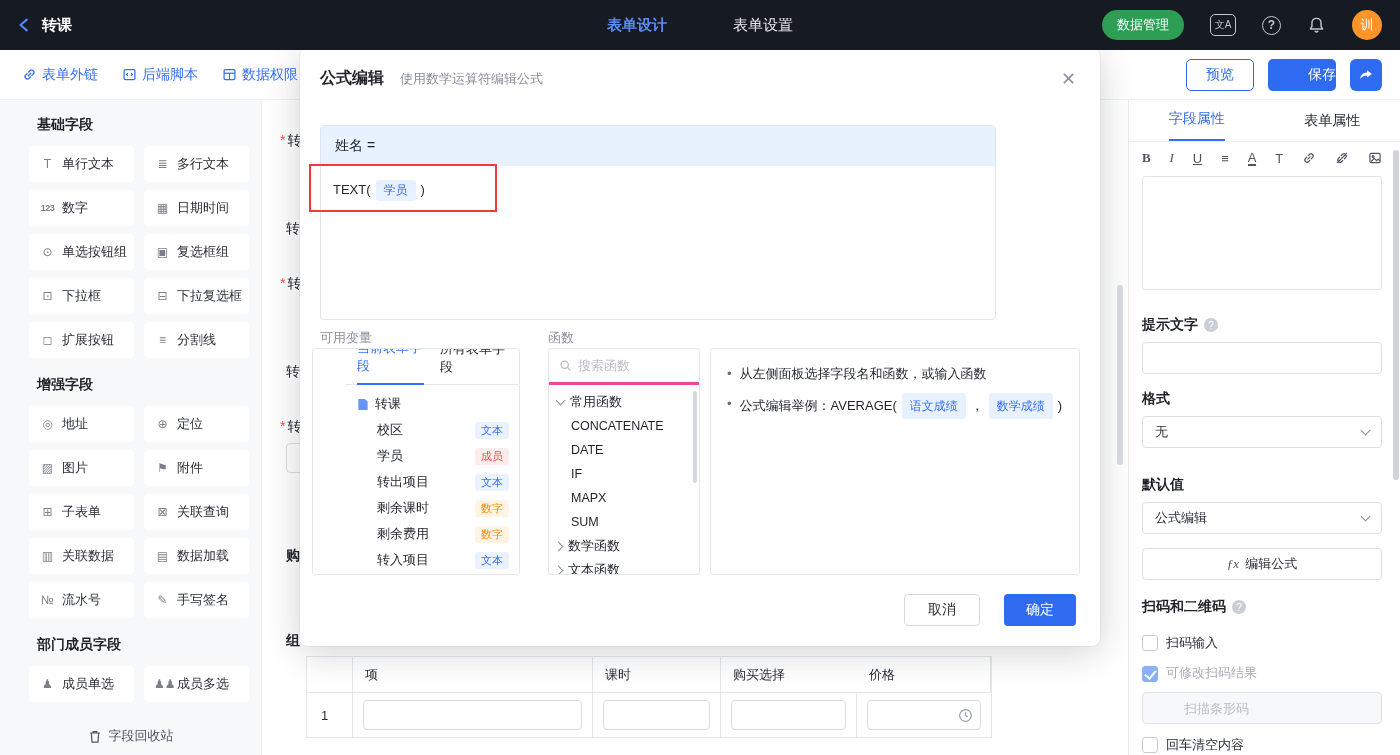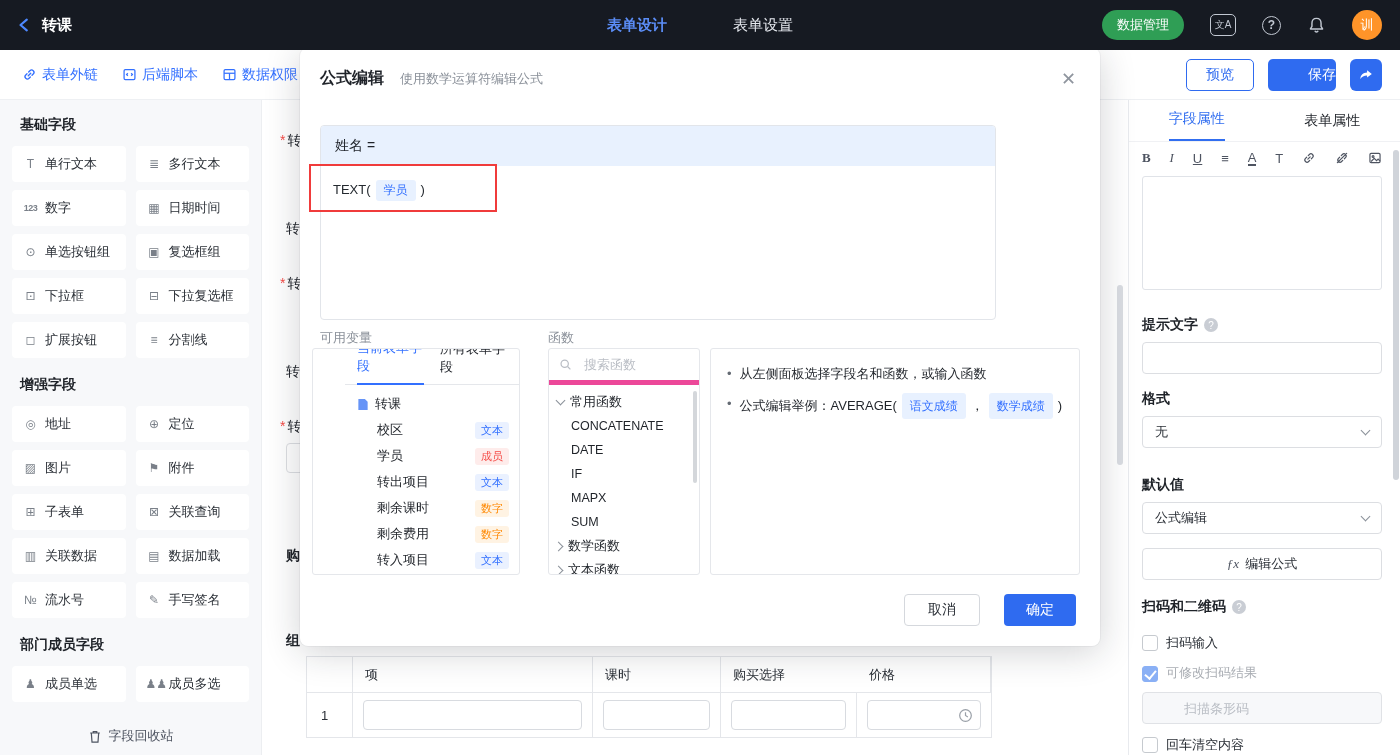--- a/index.html
+++ b/index.html
@@ -34,21 +34,21 @@
   .t-right { display:flex; align-items:center; gap:14px; padding-right:18px; }
   .btn-preview { width:68px; height:32px; border:1px solid #2f6bf0; background:#fff; color:#2f6bf0;
     font-size:14px; border-radius:5px; cursor:pointer; }
   .btn-save { width:68px; height:32px; border:none; background:#2f6bf0; color:#fff; font-size:14px;
     border-radius:5px; cursor:pointer;text-align:right; }
   .t-share { width:32px; height:32px; border-radius:6px; background:#2f6bf0; display:flex; align-items:center;
     justify-content:center; cursor:pointer; }
 
   
   .sidebar { position:absolute; left:0; top:100px; width:262px; height:655px; background:#f7f8fa;
-    border-right:1px solid #eceef1; z-index:5; }
+    border-right:1px solid #eceef1; z-index:5;padding-left:17px; }
   .s-title { font-size:14px; font-weight:700; color:#1f2329; margin:18px 0 12px 20px; }
   .s-title.first { margin-top:16px; }
   .s-grid { display:grid; grid-template-columns:1fr 1fr; gap:8px 10px; padding:0 12px; }
   .f-btn { height:36px; background:#fff; border-radius:4px; display:flex; align-items:center; gap:6px;
     padding-left:10px; font-size:13px; color:#2a2f36; cursor:pointer; }
   .f-ic { width:17px; text-align:center; font-size:12px; color:#7a8089; flex:none; }
   .f-ic.sm { font-size:9px; font-weight:700; letter-spacing:-0.5px; }
   .recycle { position:absolute; bottom:10px; left:0; right:0; display:flex; align-items:center;
     justify-content:center; gap:7px; color:#4e5461; font-size:13px; cursor:pointer; }
 
@@ -151,21 +151,21 @@
   .vb-tree { padding:6px 0; }
   .vt-root { display:flex; align-items:center; gap:6px; height:26px; padding-left:12px; font-size:13px;
     color:#1f2329; cursor:pointer; }
   .vt-row { display:flex; align-items:center; justify-content:space-between; height:26px;
     padding:0 10px 0 32px; font-size:13px; color:#1f2329; cursor:pointer; }
   .vtag { font-size:11px; border-radius:3px; padding:1px 6px; }
   .vtag.blue { color:#3370ff; background:#eaf1ff; }
   .vtag.red { color:#f54a45; background:#feeceb; }
   .vtag.orange { color:#ff8800; background:#fff3e3; }
   .fns-box { left:248px; width:152px; }
-  .fn-search { height:36px; border-bottom:5px solid #ec4899; display:flex; align-items:center; gap:12px;
+  .fn-search { height:36px; border-bottom:3px solid #ec4899; display:flex; align-items:center; gap:6px;
     padding:0 10px; }
   .fn-search input { border:none; outline:none; width:100px; font-size:13px; color:#2a2f36; }
   .fn-search input::placeholder { color:#b9bdc4; }
   .fn-list { padding:5px 0; }
   .fn-group { display:flex; align-items:center; gap:6px; height:24px; padding-left:8px; font-size:13px;
     color:#1f2329; cursor:pointer; }
   .fn-item { height:24px; display:flex; align-items:center; padding-left:22px; font-size:12.5px;
     color:#1f2329; cursor:pointer; }
   .fn-scroll { position:absolute; right:2px; top:42px; width:4px; height:92px; background:#d4d7db;
     border-radius:2px; }

